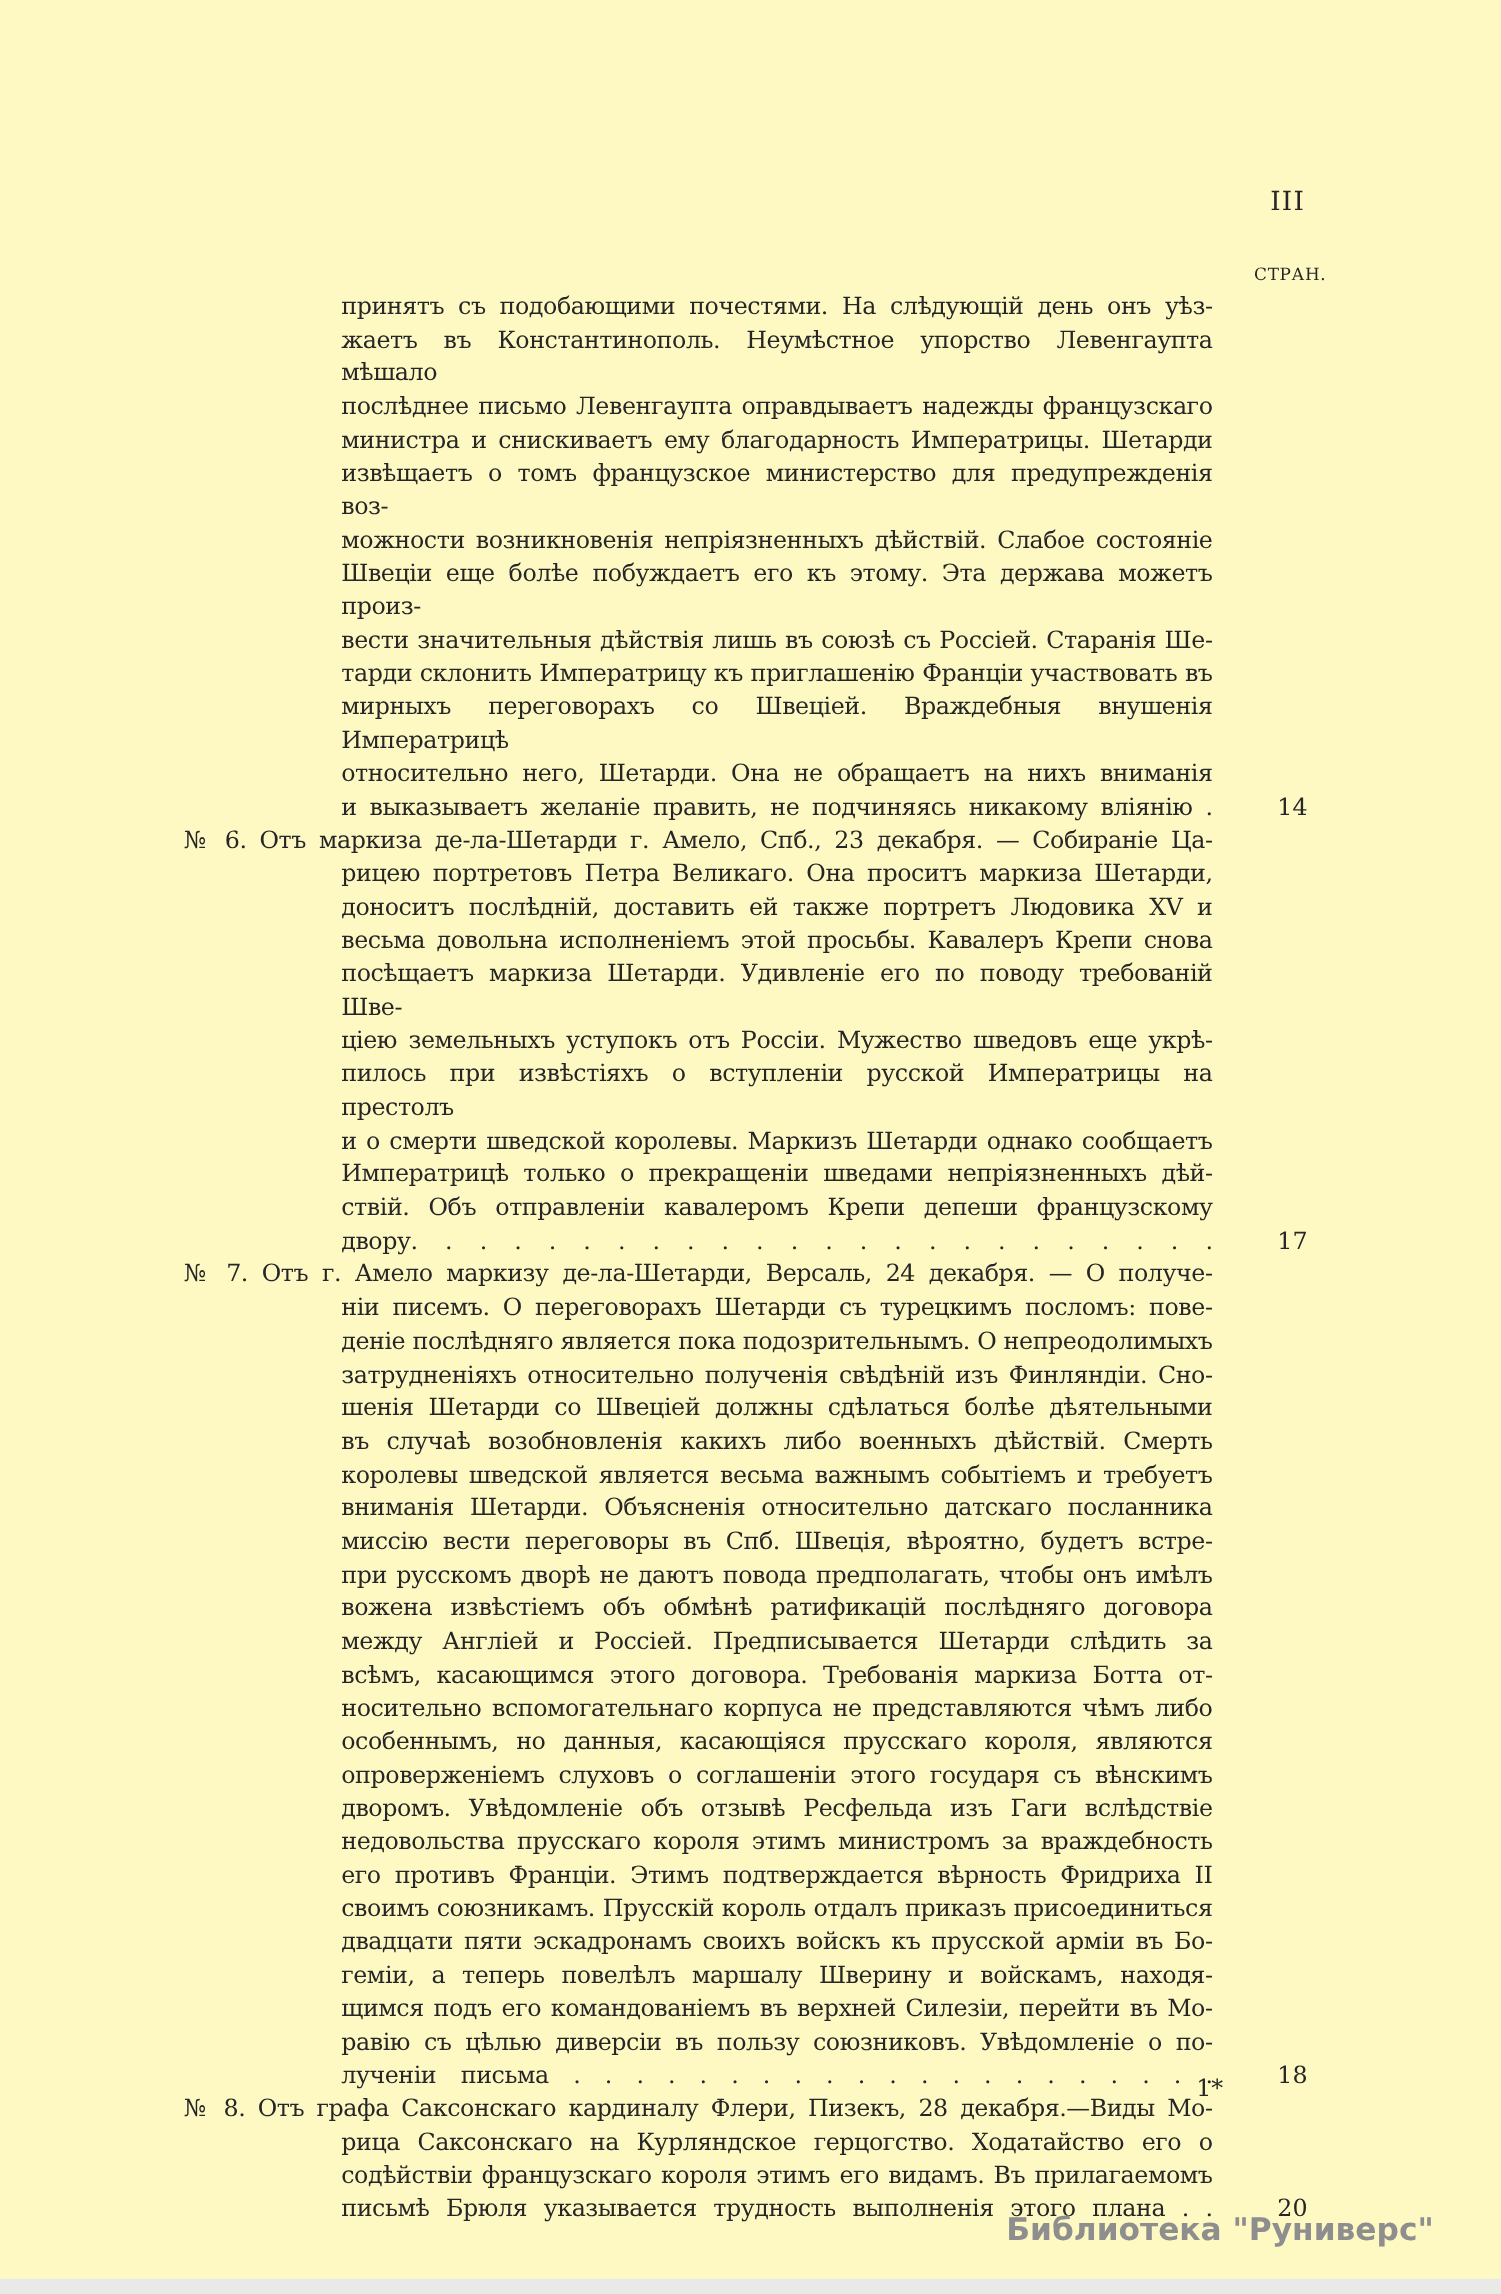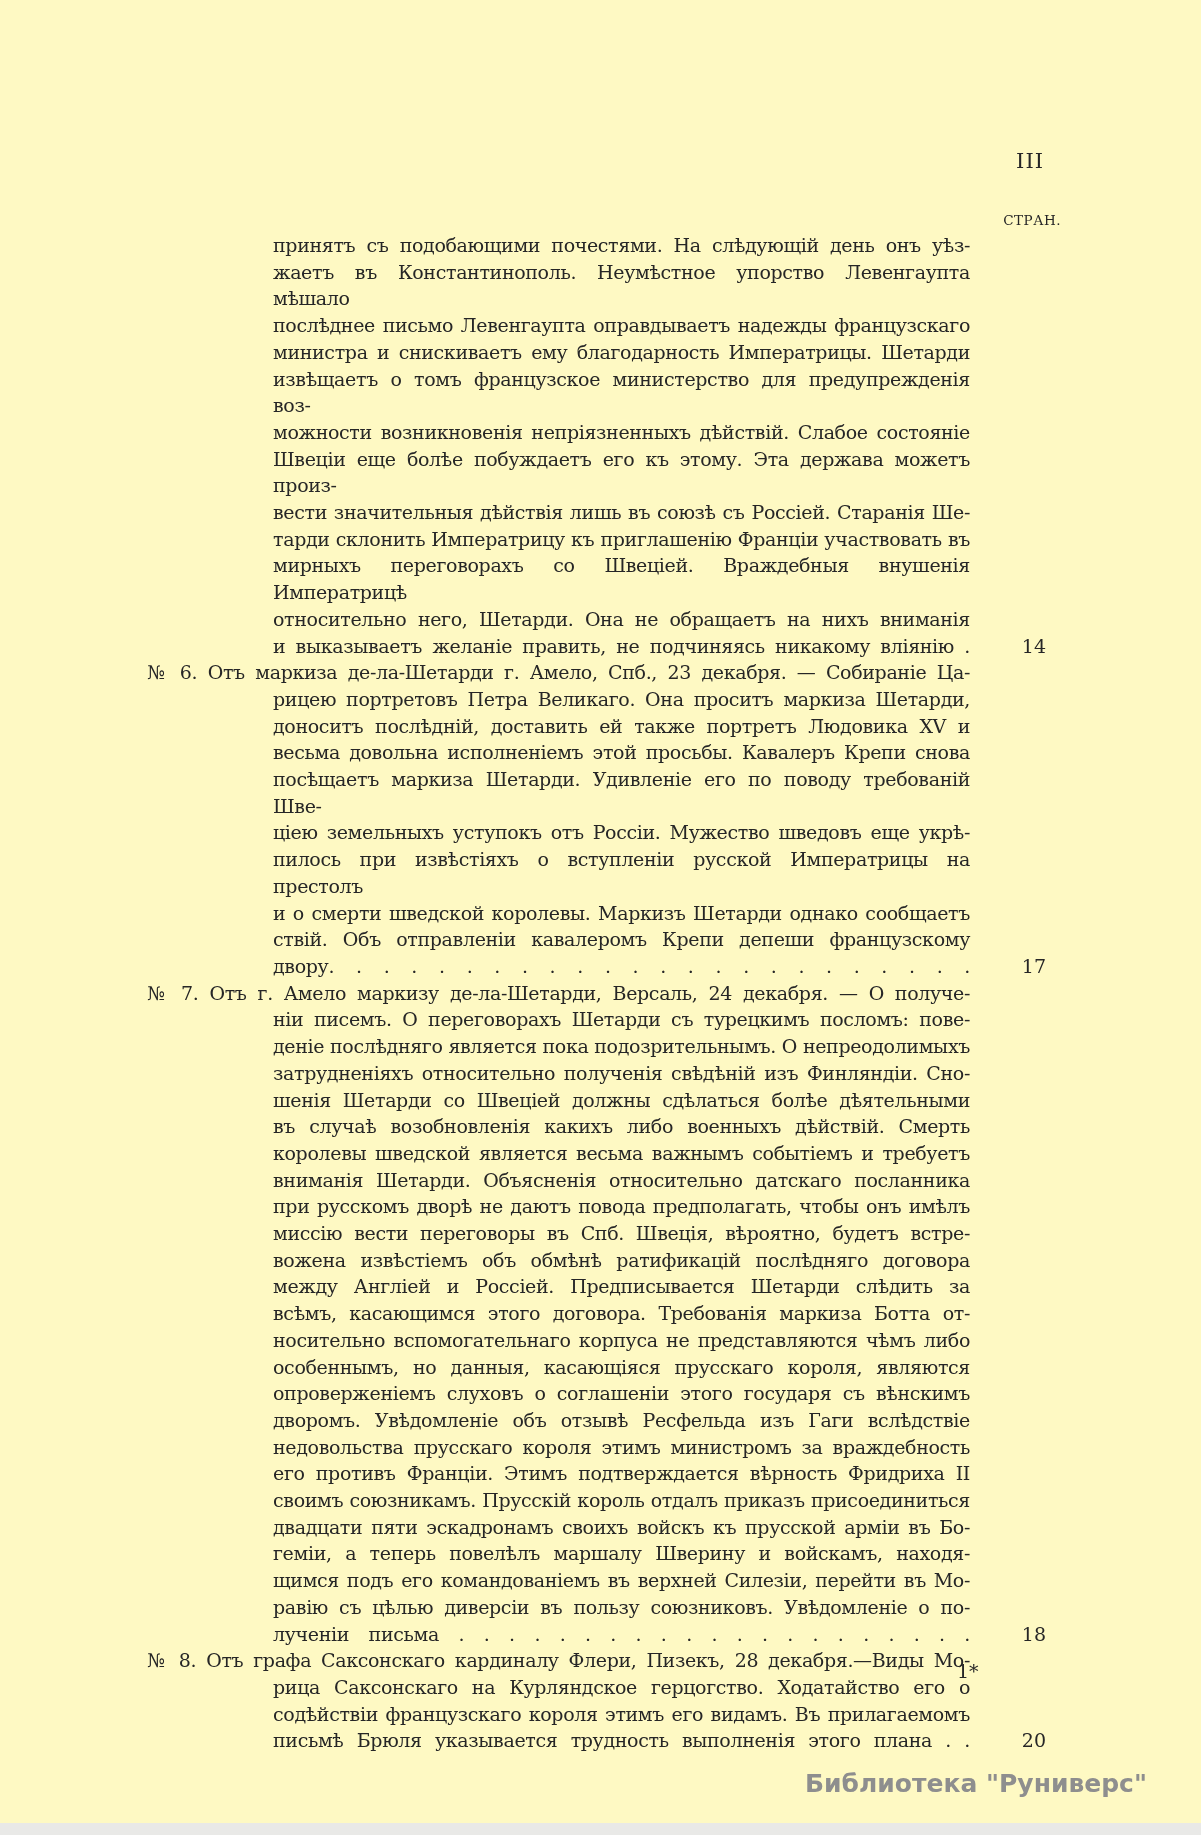--- a/index.html
+++ b/index.html
@@ -71,36 +71,37 @@
 
     <div class="entry">
       <div class="line first"><span class="num">№ 6.</span> <span class="ital">Отъ маркиза де-ла-Шетарди г. Амело, Спб., 23 декабря.</span><span> — Собираніе Ца-</span></div>
       <div class="line">рицею портретовъ Петра Великаго. Она проситъ маркиза Шетарди,</div>
       <div class="line">доноситъ послѣдній, доставить ей также портретъ Людовика XV и</div>
       <div class="line">весьма довольна исполненіемъ этой просьбы. Кавалеръ Крепи снова</div>
       <div class="line">посѣщаетъ маркиза Шетарди. Удивленіе его по поводу требованій Шве-</div>
       <div class="line">ціею земельныхъ уступокъ отъ Россіи. Мужество шведовъ еще укрѣ-</div>
       <div class="line">пилось при извѣстіяхъ о вступленіи русской Императрицы на престолъ</div>
       <div class="line">и о смерти шведской королевы. Маркизъ Шетарди однако сообщаетъ</div>
+      <div class="line">Императрицѣ только о прекращеніи шведами непріязненныхъ дѣй-</div>
       <div class="line">ствій. Объ отправленіи кавалеромъ Крепи депеши французскому</div>
       <div class="line">двору. . . . . . . . . . . . . . . . . . . . . . . .</div>
       <span class="pgref">17</span>
     </div>
 
     <div class="entry">
       <div class="line first"><span class="num">№ 7.</span> <span class="ital">Отъ г. Амело маркизу де-ла-Шетарди, Версаль, 24 декабря.</span><span> — О получе-</span></div>
       <div class="line">ніи писемъ. О переговорахъ Шетарди съ турецкимъ посломъ: пове-</div>
       <div class="line">деніе послѣдняго является пока подозрительнымъ. О непреодолимыхъ</div>
       <div class="line">затрудненіяхъ относительно полученія свѣдѣній изъ Финляндіи. Сно-</div>
       <div class="line">шенія Шетарди со Швеціей должны сдѣлаться болѣе дѣятельными</div>
       <div class="line">въ случаѣ возобновленія какихъ либо военныхъ дѣйствій. Смерть</div>
       <div class="line">королевы шведской является весьма важнымъ событіемъ и требуетъ</div>
       <div class="line">вниманія Шетарди. Объясненія относительно датскаго посланника</div>
+      <div class="line">миссію вести переговоры въ Спб. Швеція, вѣроятно, будетъ встре-</div>
       <div class="line">при русскомъ дворѣ не даютъ повода предполагать, чтобы онъ имѣлъ</div>
-      <div class="line">миссію вести переговоры въ Спб. Швеція, вѣроятно, будетъ встре-</div>
       <div class="line">вожена извѣстіемъ объ обмѣнѣ ратификацій послѣдняго договора</div>
       <div class="line">между Англіей и Россіей. Предписывается Шетарди слѣдить за</div>
       <div class="line">всѣмъ, касающимся этого договора. Требованія маркиза Ботта от-</div>
       <div class="line">носительно вспомогательнаго корпуса не представляются чѣмъ либо</div>
       <div class="line">особеннымъ, но данныя, касающіяся прусскаго короля, являются</div>
       <div class="line">опроверженіемъ слуховъ о соглашеніи этого государя съ вѣнскимъ</div>
       <div class="line">дворомъ. Увѣдомленіе объ отзывѣ Ресфельда изъ Гаги вслѣдствіе</div>
       <div class="line">недовольства прусскаго короля этимъ министромъ за враждебность</div>
       <div class="line">его противъ Франціи. Этимъ подтверждается вѣрность Фридриха II</div>
       <div class="line">своимъ союзникамъ. Прусскій король отдалъ приказъ присоединиться</div>

